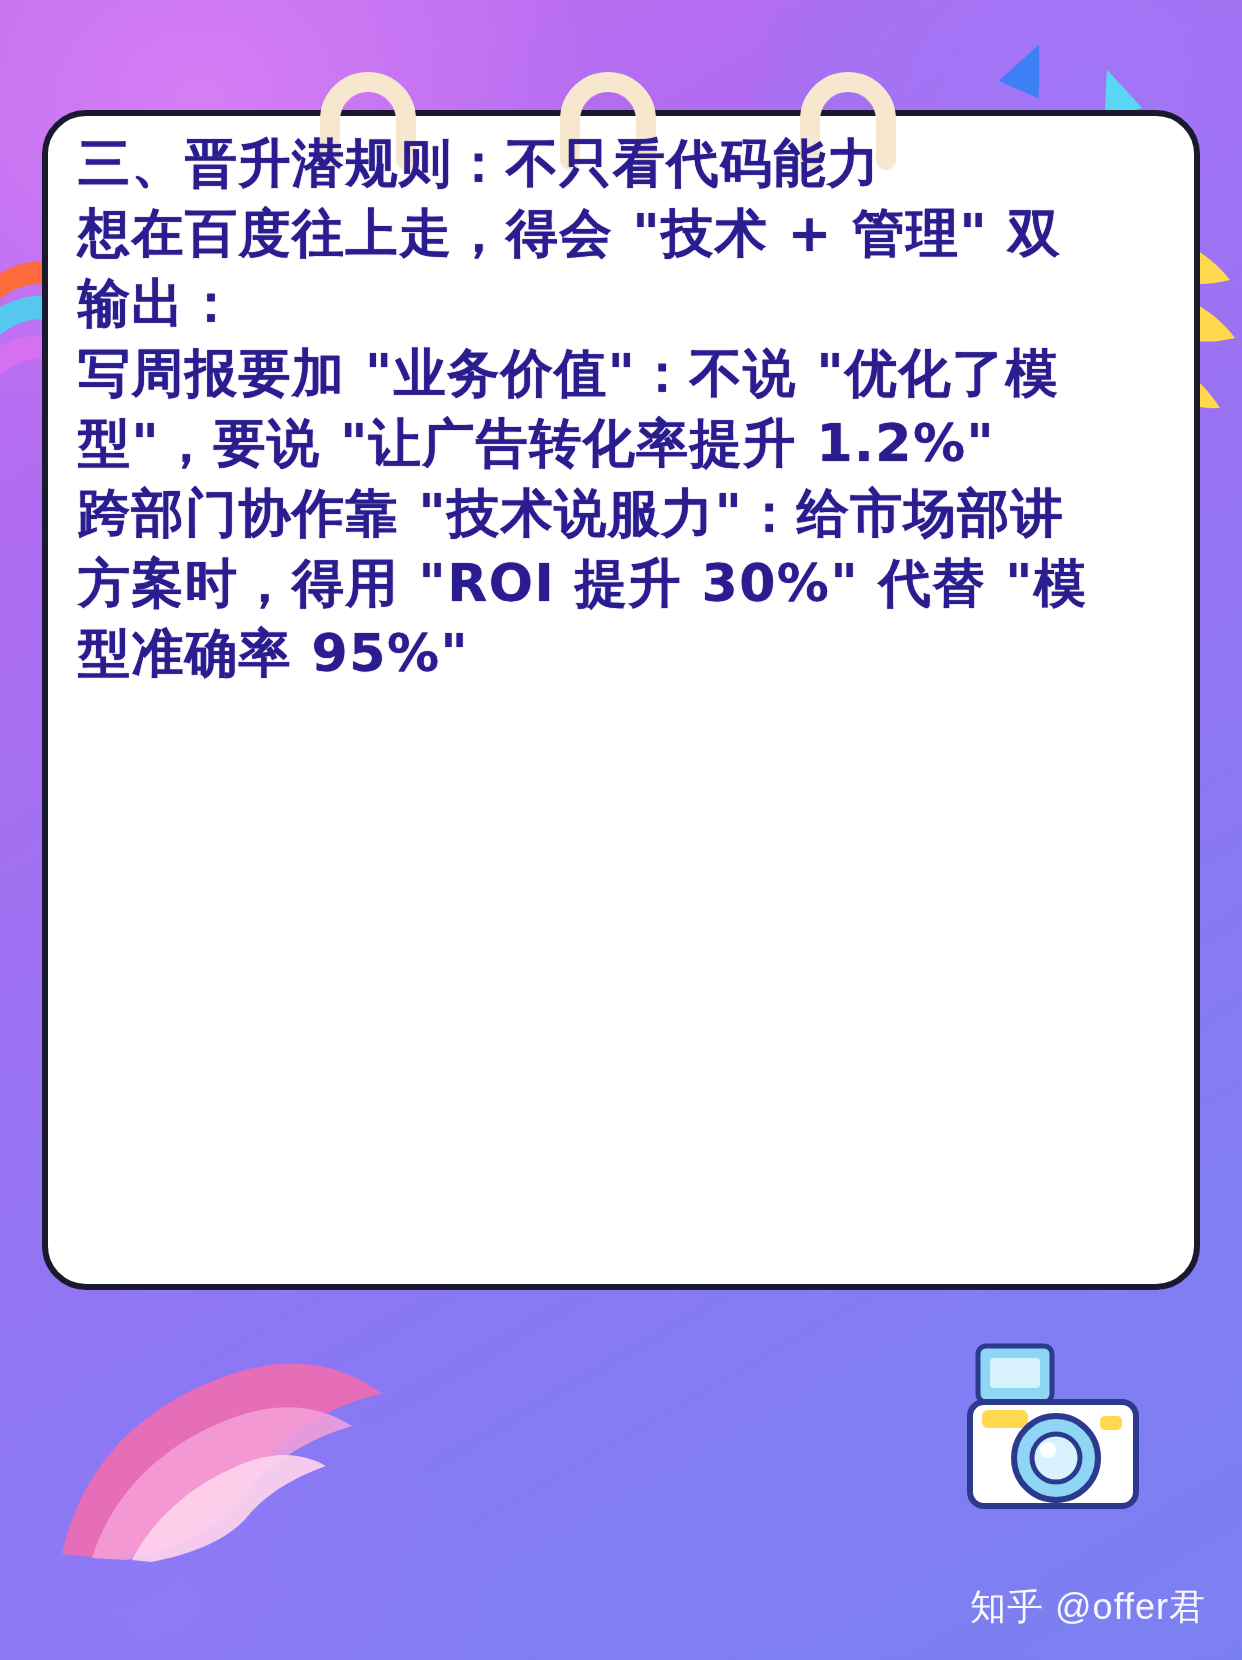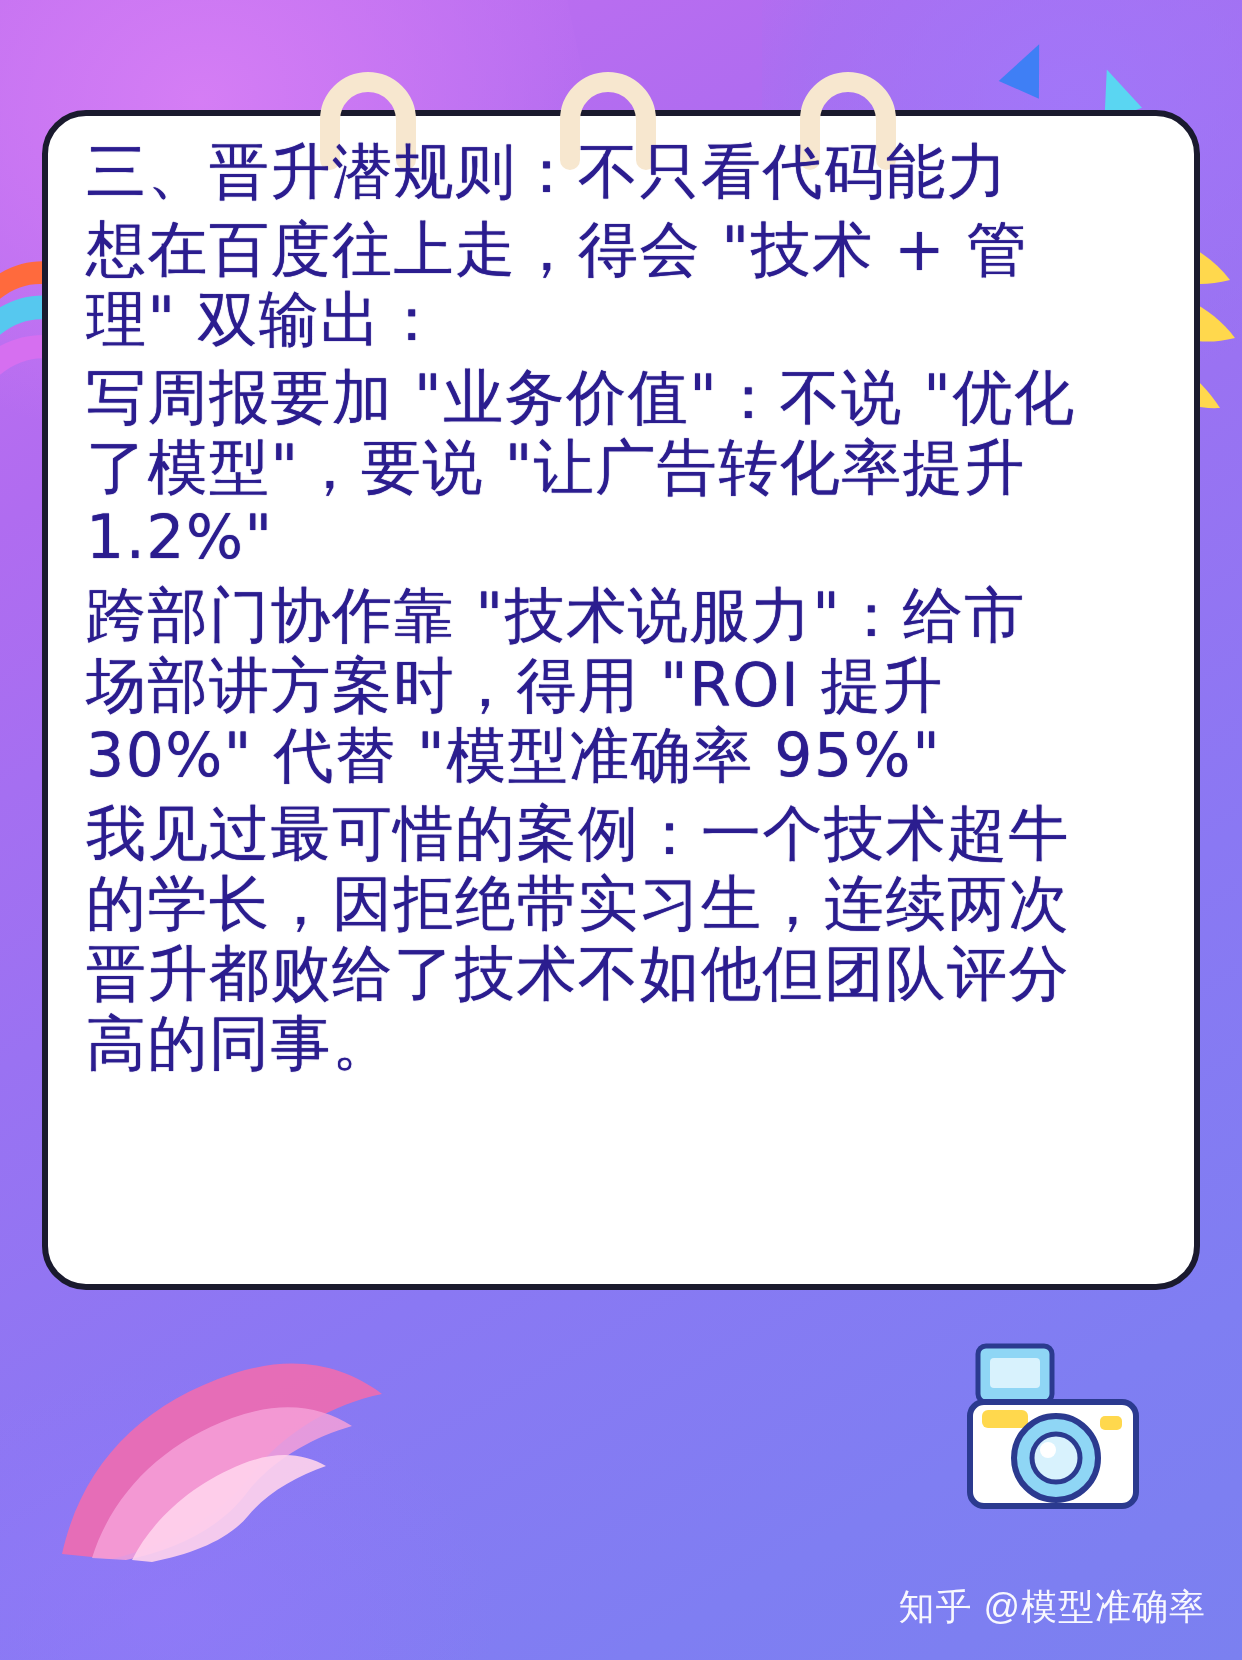--- a/index.html
+++ b/index.html
@@ -124,25 +124,25 @@
   .content {
     position: absolute;
     left: 78px;
     top: 128px;
     width: 1010px;
     z-index: 10;
   }
   .line {
     color: #2b1d8f;
     font-family: "DejaVu Sans", "Liberation Sans", sans-serif;
-    font-weight: normal;
-    font-size: 60px;
+    font-weight: bold;
+    font-size: 52px;
     line-height: 70px;
     letter-spacing: 1.5px;
-    margin: 8px;
+    margin: 0;
     white-space: pre-wrap;
     text-shadow: 0 0 1px #2b1d8f;
   }
   .camera {
     position: absolute;
     right: 92px;
     bottom: 132px;
     width: 190px;
     height: 190px;
     z-index: 6;
@@ -199,28 +199,27 @@
       <path d="M570,160 L570,120 A38,38 0 0 1 646,120 L646,160"></path>
       <path d="M810,160 L810,120 A38,38 0 0 1 886,120 L886,160"></path>
     </g>
   </svg>
 
   <div class="content">
     <p class="line">三、晋升潜规则：不只看代码能力</p>
     <p class="line">想在百度往上走，得会 "技术 + 管理" 双输出：</p>
     <p class="line">写周报要加 "业务价值"：不说 "优化了模型"，要说 "让广告转化率提升 1.2%"</p>
     <p class="line">跨部门协作靠 "技术说服力"：给市场部讲方案时，得用 "ROI 提升 30%" 代替 "模型准确率 95%"</p>
-    <p class="line">我见过最可惜的案例：一个技术超牛的学长，因拒绝带实习生，连续两次晋升都败给了技术不如他但团队评分高的同事。</p>
   </div>
 
   <svg class="camera" viewBox="0 0 190 190">
     <rect x="18" y="8" width="74" height="56" rx="8" fill="#8fd6f5" stroke="#2b3a8f" stroke-width="5"></rect>
     <rect x="30" y="20" width="50" height="30" rx="4" fill="#d8f2fd"></rect>
     <rect x="10" y="64" width="166" height="104" rx="14" fill="#ffffff" stroke="#2b3a8f" stroke-width="6"></rect>
     <rect x="22" y="72" width="46" height="18" rx="6" fill="#ffd84d"></rect>
     <circle cx="96" cy="120" r="42" fill="#8fd6f5" stroke="#2b3a8f" stroke-width="6"></circle>
     <circle cx="96" cy="120" r="24" fill="#d8f2fd" stroke="#2b3a8f" stroke-width="5"></circle>
     <circle cx="88" cy="112" r="8" fill="#ffffff"></circle>
     <rect x="140" y="78" width="22" height="14" rx="5" fill="#ffd84d"></rect>
   </svg>
 
-  <div class="watermark">知乎 @模型准确率</div>
+  <div class="watermark">知乎 @offer君</div>
 </div>
 
 </body></html>

